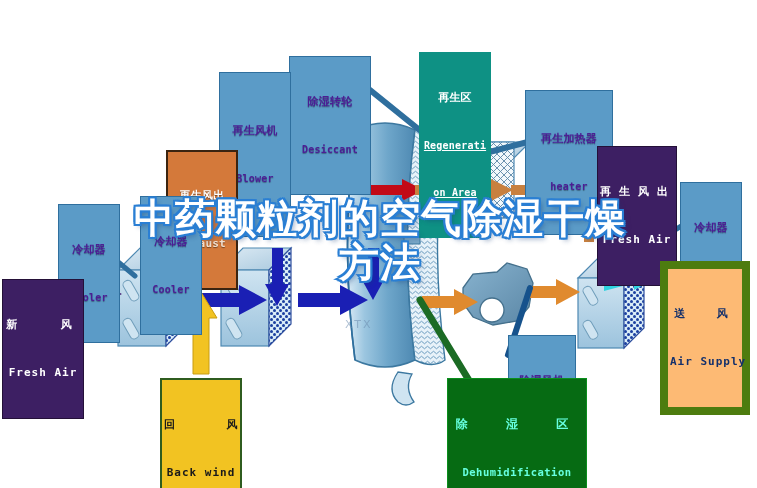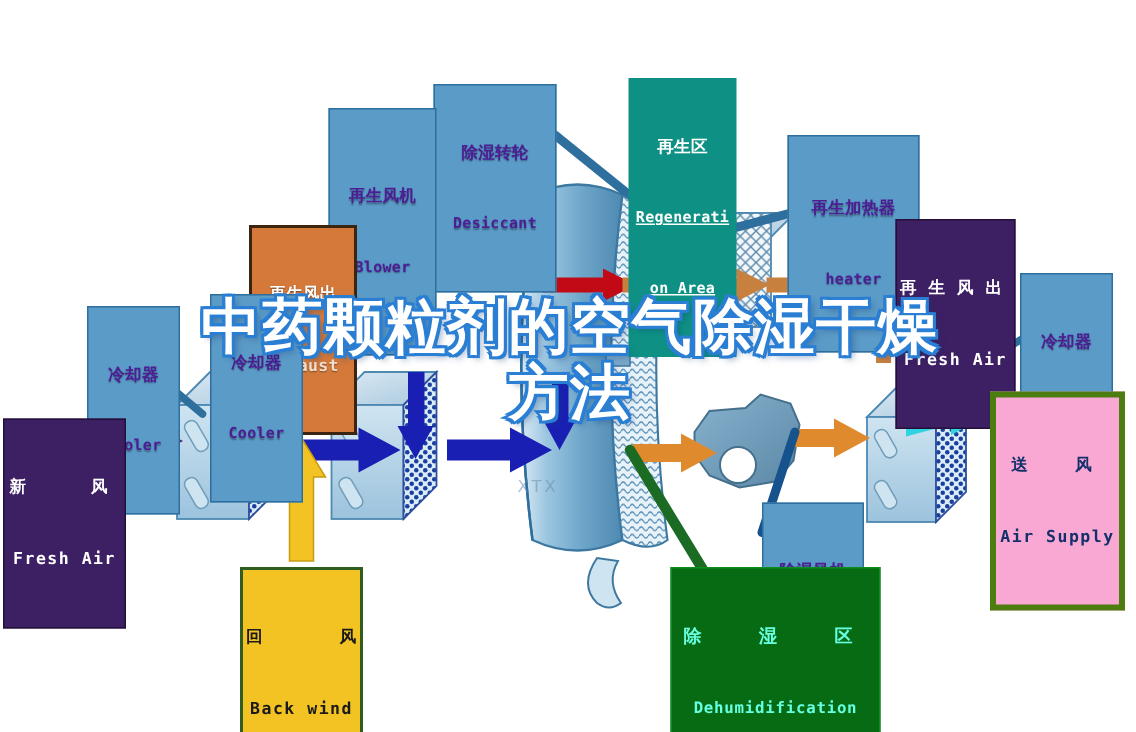--- a/index.html
+++ b/index.html
@@ -95,22 +95,22 @@
   .lbl-yellow {
     background: #f2c322;
     border: 2px solid #2f5c1f;
     color: #1a1a1a;
   }
   .lbl-yellow .cn { font-size: 11px; letter-spacing: 10px; }
   .lbl-yellow .en { font-size: 11px; letter-spacing: 1px; }
 
   
   .lbl-cyan {
-    background: #f9a8d4;
-    border: 4px solid #4d7c0f;
+    background: #fdba74;
+    border: 8px solid #4d7c0f;
     color: #14306b;
   }
   .lbl-cyan .cn { font-size: 11px; letter-spacing: 8px; }
   .lbl-cyan .en { font-size: 11px; letter-spacing: 1px; }
 
   
   #title-overlay {
     position: absolute;
     left: 60px;
     top: 196px;

